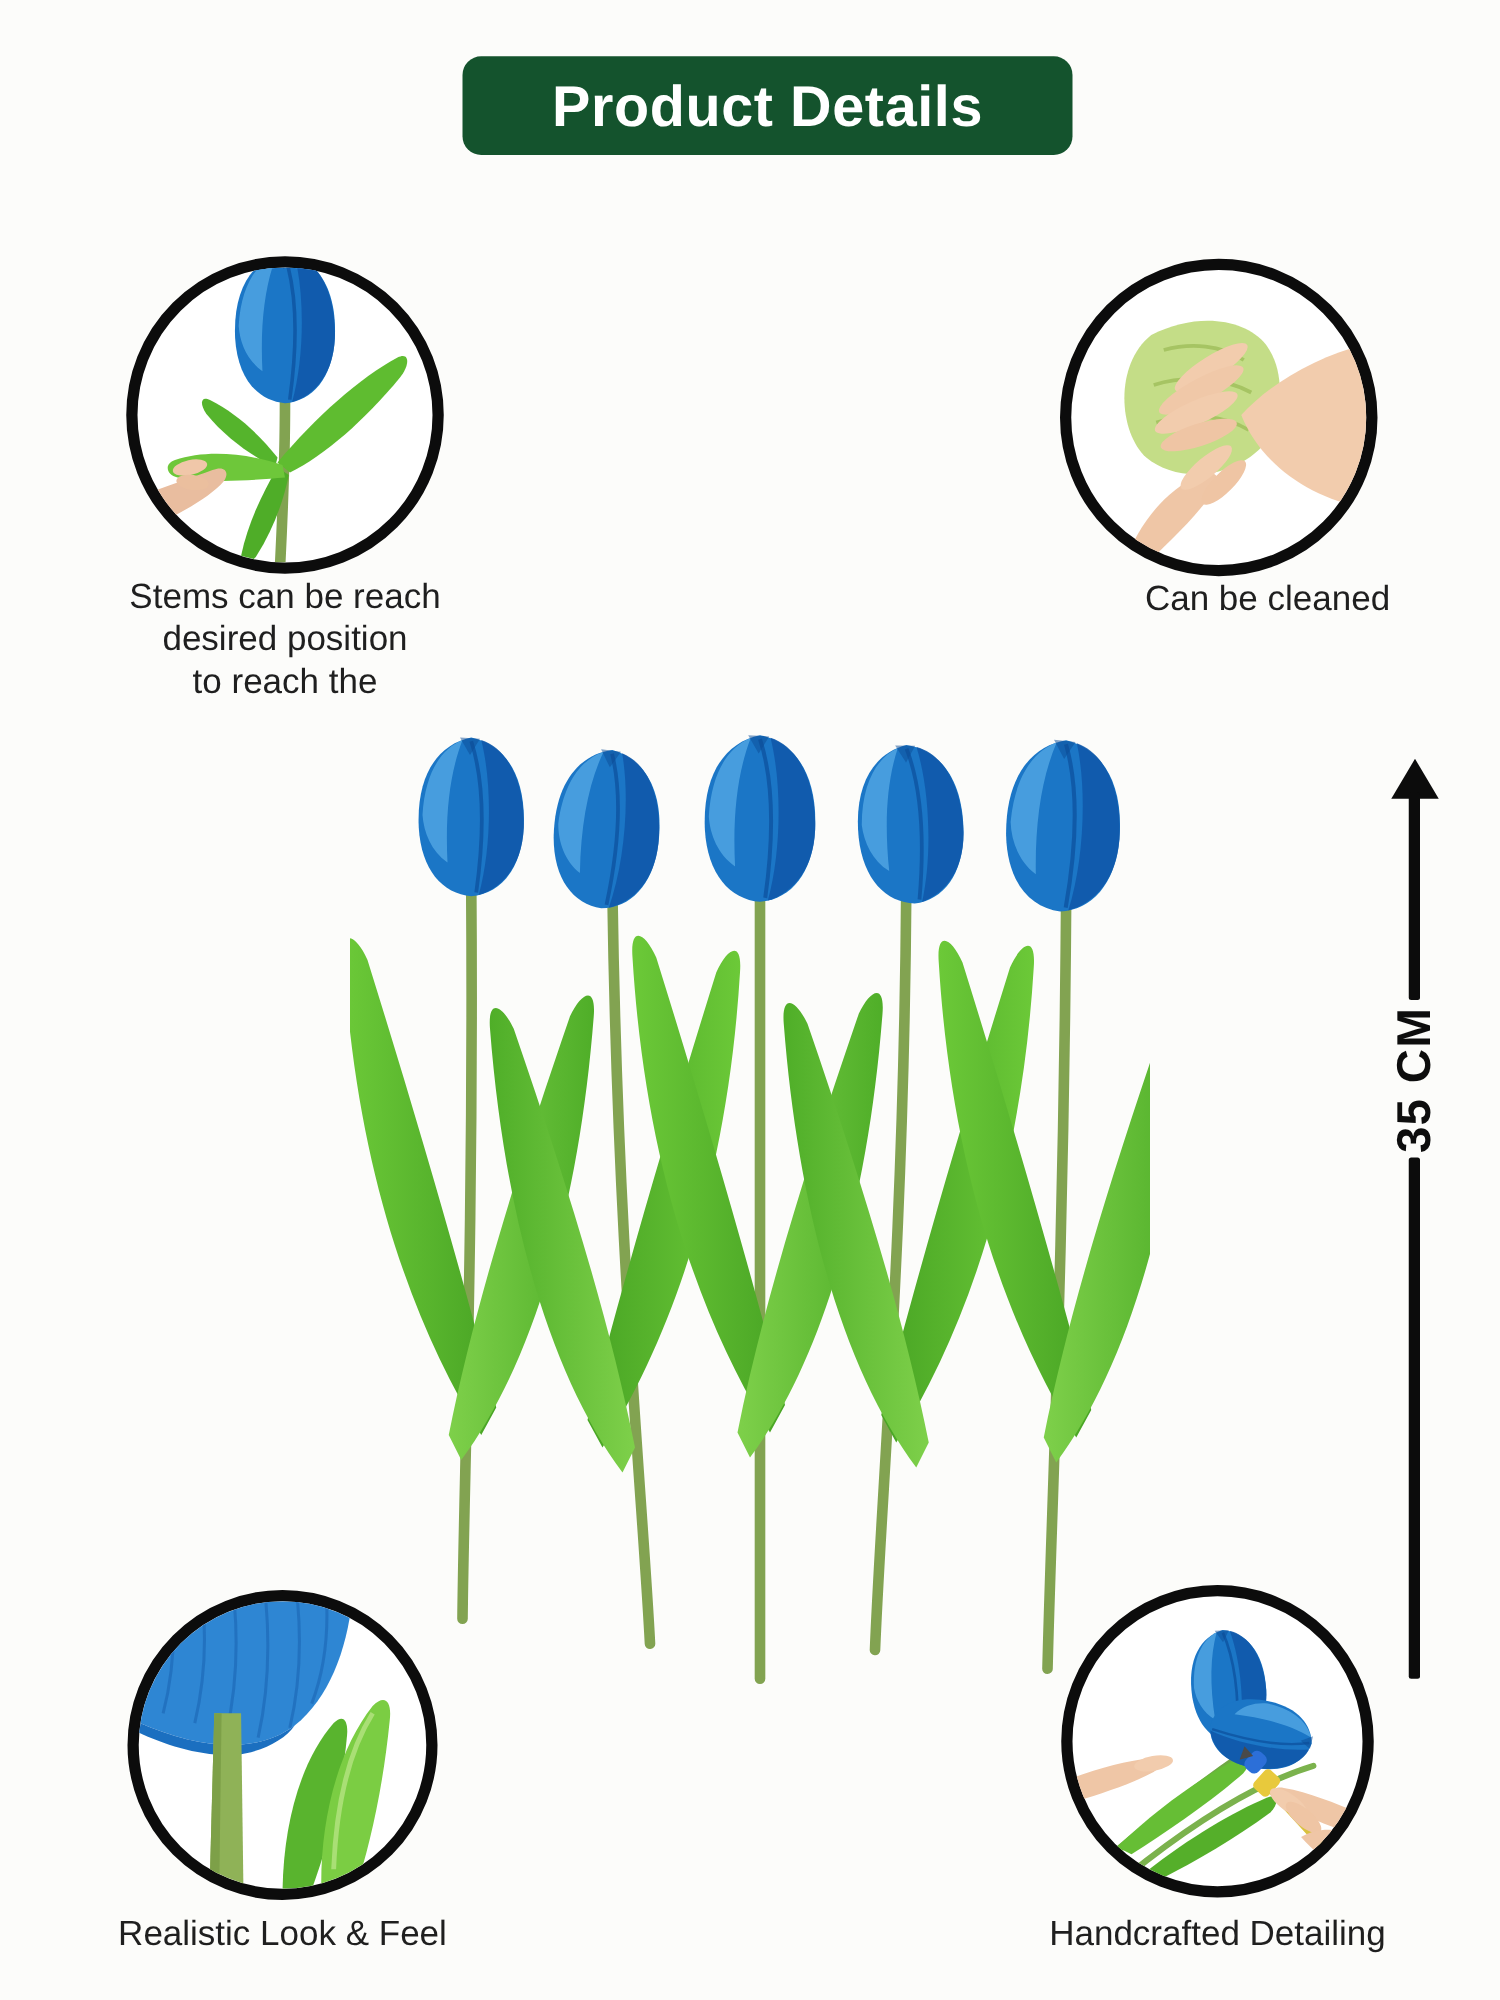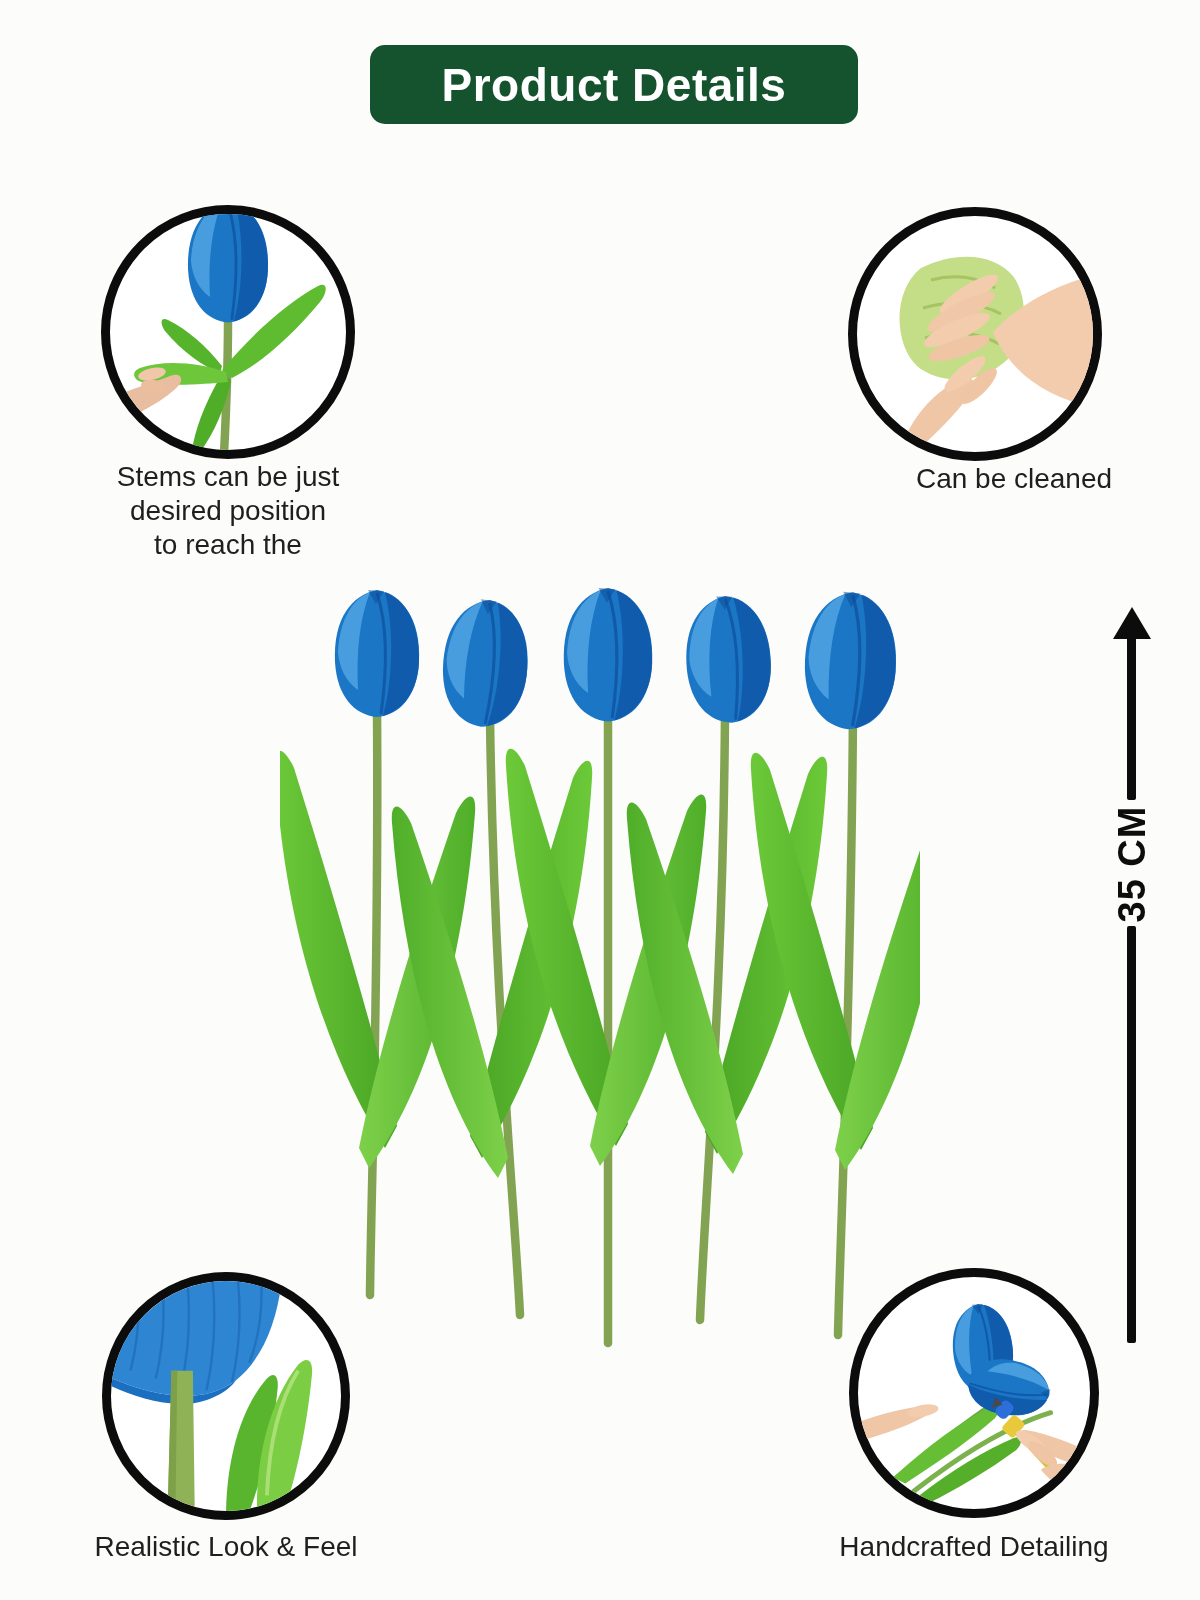--- a/index.html
+++ b/index.html
@@ -96,21 +96,21 @@
     <path d="M 112 156 C 142 120 178 88 208 72 C 218 67 218 78 210 88 C 182 122 150 150 122 164 Z" fill="#5FBC30"></path>
     <path d="M 112 152 C 96 132 78 116 58 106 C 50 102 50 110 55 117 C 72 138 94 152 110 160 Z" fill="#55B42C"></path>
     <path d="M 112 160 C 99 182 88 206 83 230 C 82 239 90 238 95 231 C 109 209 117 186 121 166 Z" fill="#4FAD28"></path>
     <path d="M 116 158 C 86 148 54 146 30 154 C 21 157 23 166 32 168 C 60 173 94 170 118 168 Z" fill="#6EC73A"></path>
     <path d="M -6 186 C 20 176 44 168 60 162 C 70 158 74 164 69 171 C 56 186 28 200 -6 216 Z" fill="#E9BD9F"></path>
     <ellipse cx="42" cy="160" rx="14" ry="6" fill="#F0C7A9" transform="rotate(-12 42 160)"></ellipse>
     <ellipse cx="44" cy="172" rx="13" ry="6" fill="#EBBF9E" transform="rotate(8 44 172)"></ellipse>
   </svg>
 </div>
 <div class="caption caption-tl">
-  <div>Stems can be just</div>
+  <div>Stems can be reach</div>
   <div>desired position</div>
   <div>to reach the</div>
 </div>
 
 <div class="feature-circle circle-tr">
   <svg viewBox="0 0 236 236">
     <path d="M 64 52 C 100 34 138 38 156 60 C 172 82 170 118 152 142 C 126 168 84 170 60 150 C 38 130 34 76 64 52 Z" fill="#C4DD87"></path>
     <path d="M 74 64 C 96 58 120 60 138 72" stroke="#A6C463" fill="none" stroke-width="3"></path>
     <path d="M 66 92 C 92 84 122 86 144 98" stroke="#A6C463" fill="none" stroke-width="3"></path>
     <path d="M 68 122 C 94 114 122 116 142 128" stroke="#A6C463" fill="none" stroke-width="3"></path>

